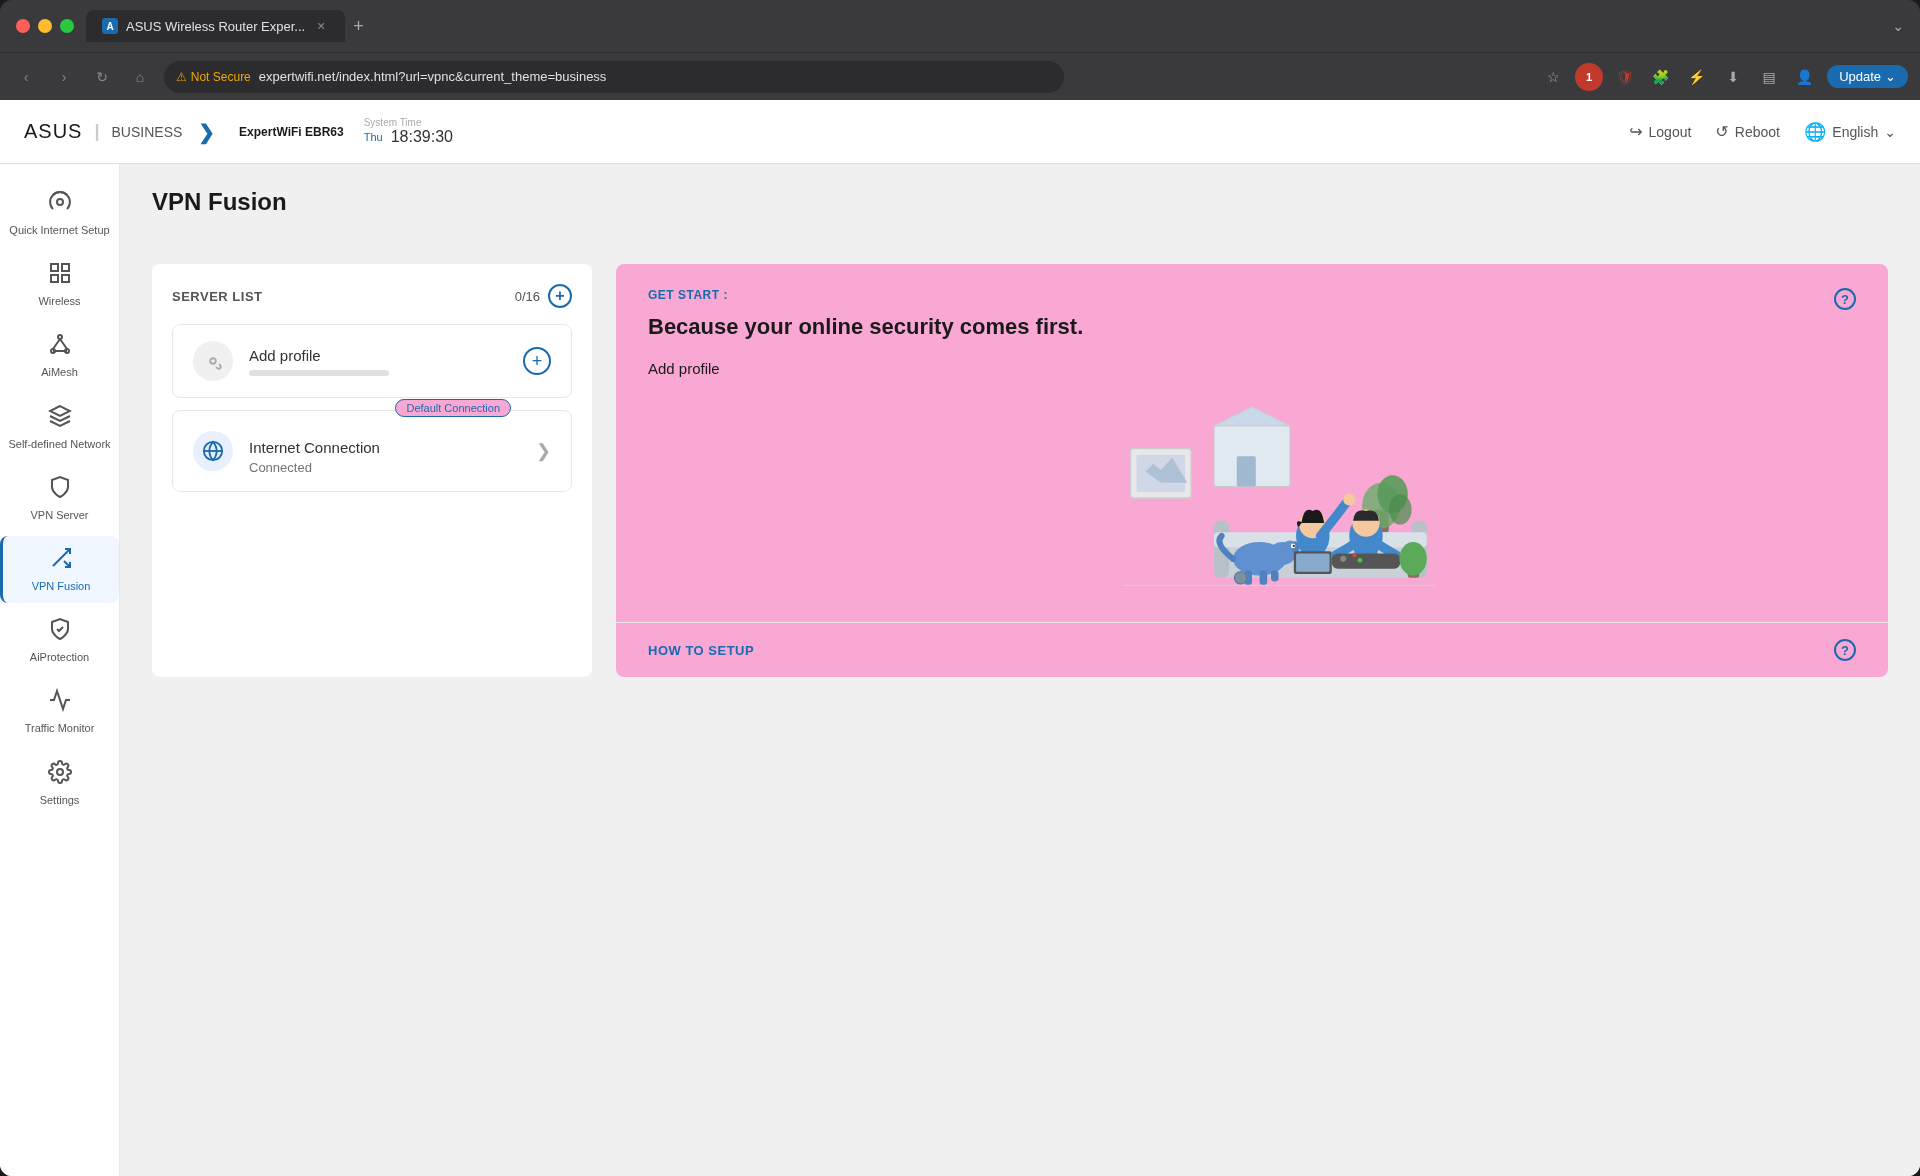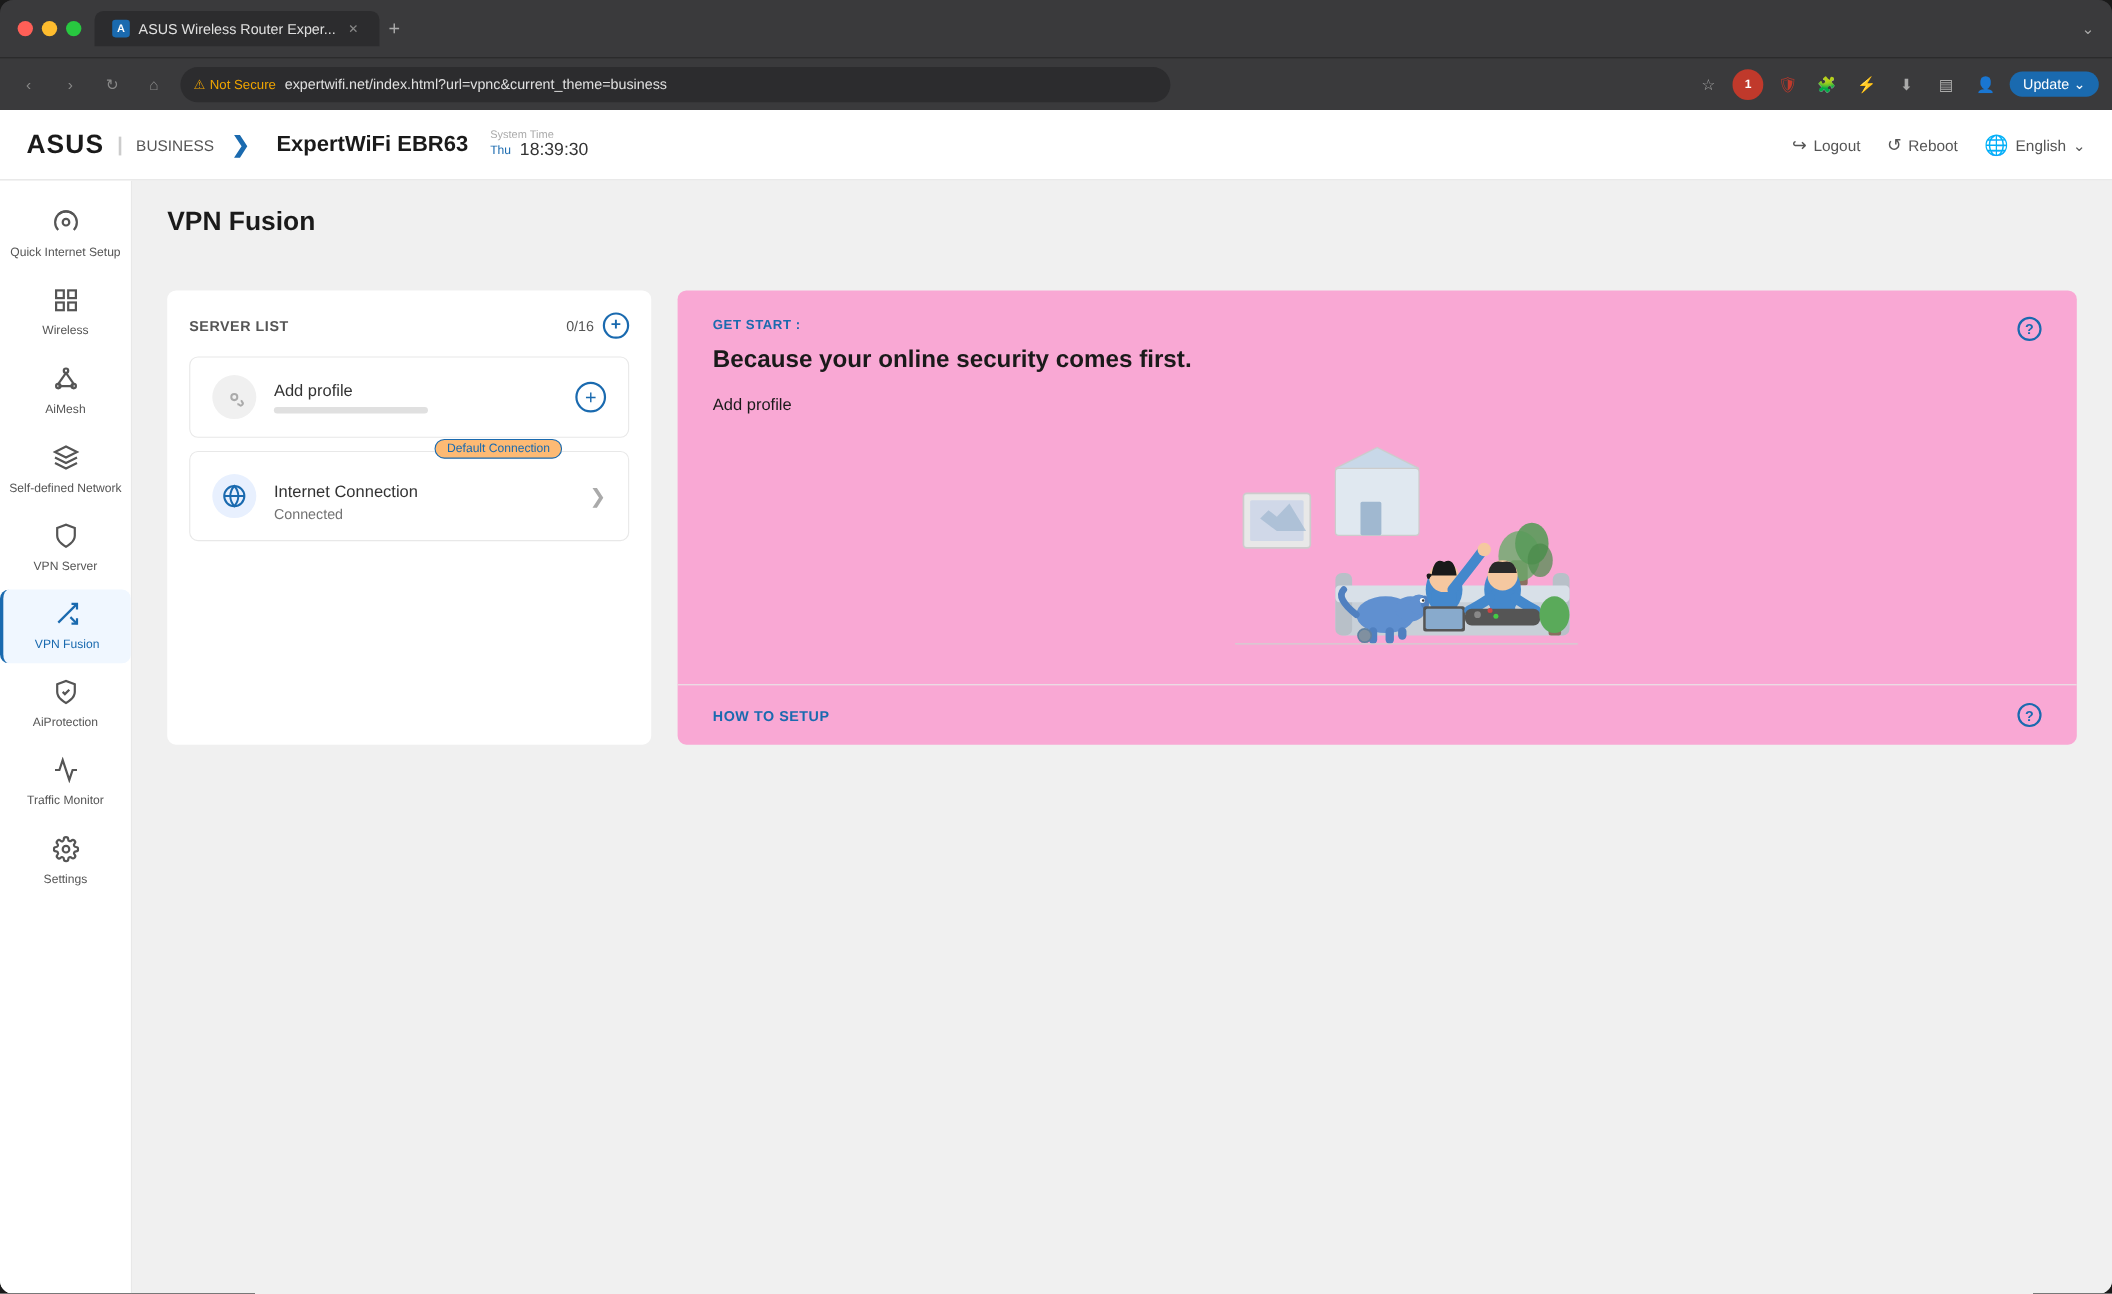--- a/index.html
+++ b/index.html
@@ -28,24 +28,24 @@
     .toolbar-actions { display: flex; align-items: center; gap: 8px; margin-left: auto; }
     .toolbar-icon { width: 28px; height: 28px; border-radius: 50%; display: flex; align-items: center; justify-content: center; color: #aaa; font-size: 14px; cursor: pointer; }
     .update-btn { background: #1a6aaf; color: white; border-radius: 16px; padding: 4px 12px; font-size: 13px; cursor: pointer; display: flex; align-items: center; gap: 4px; }
 
     
     .app-content { flex: 1; background: #f0f0f0; display: flex; flex-direction: column; overflow: hidden; }
 
     
     .app-header { background: white; height: 64px; display: flex; align-items: center; padding: 0 24px; border-bottom: 1px solid #e0e0e0; }
     .app-logo { display: flex; align-items: center; gap: 8px; font-size: 18px; font-weight: bold; color: #1a1a1a; }
-    .asus-logo { color: #1a1a1a; font-weight: 700; font-size: 24px; letter-spacing: 1px; }
+    .asus-logo { color: #1a1a1a; font-weight: 400; font-size: 20px; letter-spacing: 1px; }
     .business-label { color: #555; font-size: 14px; font-weight: 500; }
     .chevron-icon { color: #1a6aaf; font-size: 20px; font-weight: bold; }
-    .router-name { font-size: 20px; font-weight: 600; color: #1a1a1a; margin-left: 8px; }
+    .router-name { font-size: 12px; font-weight: 600; color: #1a1a1a; margin-left: 8px; }
     .system-time { margin-left: 16px; display: flex; flex-direction: column; }
     .system-time-label { font-size: 10px; color: #aaa; }
     .system-time-day { font-size: 11px; color: #1a6aaf; }
     .system-time-value { font-size: 16px; font-weight: 500; color: #333; }
     .system-time-row { display: flex; align-items: center; gap: 8px; }
     .header-actions { margin-left: auto; display: flex; align-items: center; gap: 24px; }
     .header-action { display: flex; align-items: center; gap: 6px; color: #555; font-size: 14px; cursor: pointer; }
     .lang-selector { display: flex; align-items: center; gap: 6px; color: #555; font-size: 14px; cursor: pointer; }
 
     
@@ -77,21 +77,21 @@
     
     .add-profile-card { border: 1px solid #e8e8e8; border-radius: 8px; padding: 16px 20px; margin-bottom: 12px; display: flex; align-items: center; gap: 16px; }
     .profile-icon { width: 40px; height: 40px; border-radius: 50%; background: #f0f0f0; display: flex; align-items: center; justify-content: center; color: #aaa; font-size: 20px; }
     .profile-info { flex: 1; }
     .profile-name { font-size: 15px; color: #333; margin-bottom: 6px; }
     .profile-bar { height: 6px; background: #e0e0e0; border-radius: 3px; width: 140px; }
     .profile-add-btn { width: 28px; height: 28px; border-radius: 50%; border: 2px solid #1a6aaf; color: #1a6aaf; display: flex; align-items: center; justify-content: center; font-size: 18px; cursor: pointer; }
 
     
     .connection-card { border: 1px solid #e8e8e8; border-radius: 8px; padding: 16px 20px; display: flex; align-items: center; gap: 16px; position: relative; }
-    .default-conn-badge { position: absolute; top: -12px; right: 60px; background: #fdba74; border: 1px solid #1a6aaf; color: #1a6aaf; font-size: 11px; padding: 2px 10px; border-radius: 10px; }
+    .default-conn-badge { position: absolute; top: -12px; right: 60px; background: #f9a8d4; border: 1px solid #1a6aaf; color: #1a6aaf; font-size: 11px; padding: 2px 10px; border-radius: 10px; }
     .conn-icon { width: 40px; height: 40px; border-radius: 50%; background: #e8f0fe; display: flex; align-items: center; justify-content: center; color: #1a6aaf; font-size: 20px; }
     .conn-info { flex: 1; }
     .conn-name { font-size: 15px; color: #333; margin-bottom: 4px; margin-top: 12px; }
     .conn-status { font-size: 13px; color: #737373; }
     .conn-arrow { color: #aaa; font-size: 18px; }
 
     
     .right-panel { background: #f9a8d4; border-radius: 8px; overflow: hidden; display: flex; flex-direction: column; }
     .get-start-section { padding: 24px 32px; flex: 1; }
     .get-start-label { font-size: 12px; color: #1a6aaf; font-weight: 600; letter-spacing: 0.5px; margin-bottom: 12px; }

